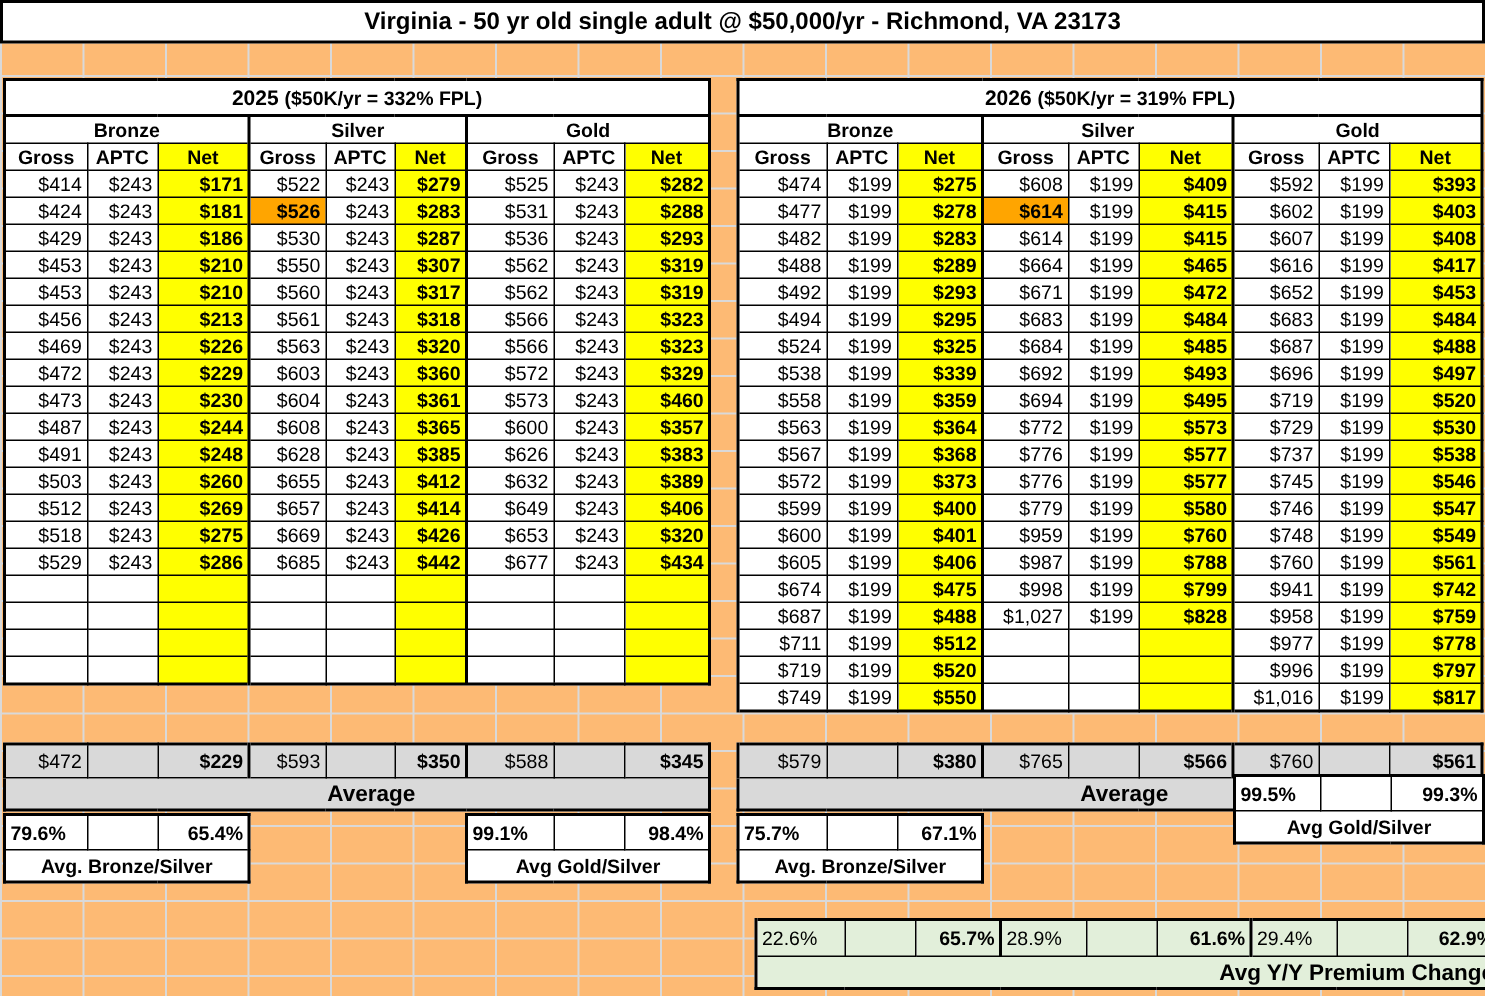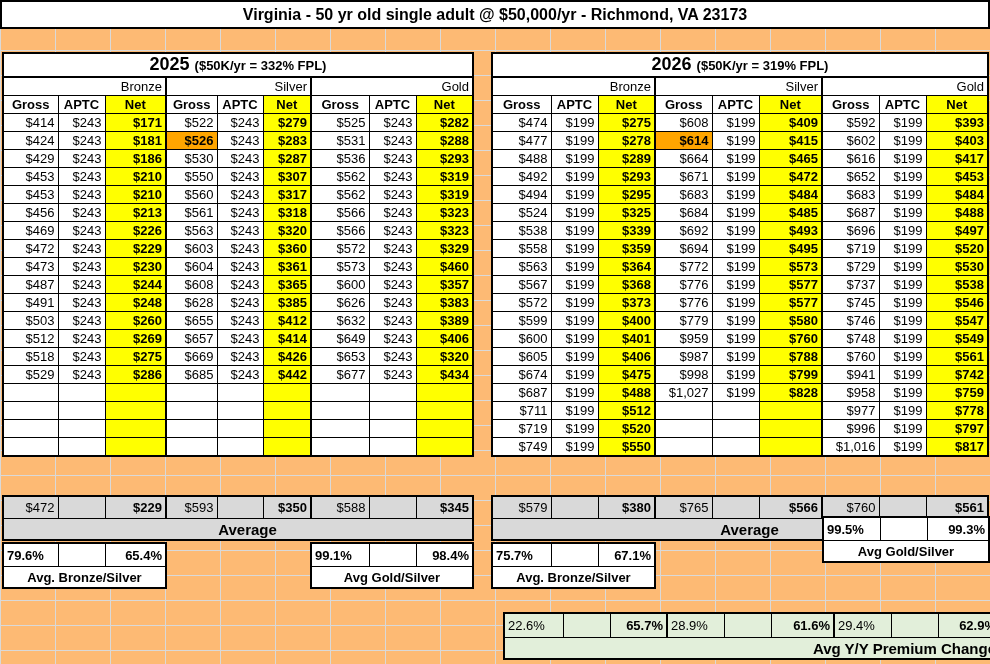--- a/index.html
+++ b/index.html
@@ -18,23 +18,23 @@
     position:absolute;left:0;top:0;width:990px;height:29px;box-sizing:border-box;
     border:2px solid #000;background:#fff;display:flex;align-items:center;justify-content:center;
     font-size:16px;font-weight:bold;
   }
   table{border-collapse:collapse;table-layout:fixed;background:#fff;position:absolute;}
   td{border:1px solid #000;font-size:13px;height:17px;line-height:15px;
      padding:0 3px;white-space:nowrap;overflow:hidden;text-align:right;}
   td.gstart{border-left-width:2px;}
   table.boxed{border:2px solid #000;}
   .yearhdr{height:22px;text-align:center;font-weight:bold;border-bottom-width:2px;}
-  .yearhdr .yr{font-size:18px;}
+  .yearhdr .yr{font-size:14px;}
   .yearhdr .fpl{font-size:13px;}
-  .grouphdr{text-align:right;font-weight:normal;}
+  .grouphdr{text-align:center;font-weight:bold;}
   .colhdr{text-align:center;font-weight:bold;margin-left:31px;}
   .net{background:var(--yellow,#FFFF00);font-weight:bold;}
   .hl{background:var(--orange,#FFA500);font-weight:bold;}
   .avgcell{background:var(--gray,#D9D9D9);height:21px;}
   .avgnet{font-weight:bold;}
   .mergedlbl{background:var(--gray,#D9D9D9);text-align:center;font-weight:bold;font-size:15px;height:20px;padding-left:22px;}
   .pctcell{font-weight:bold;height:22px;}
   .pl{text-align:left;}
   .smalllbl{text-align:center;font-weight:bold;font-size:13px;height:20px;background:#fff;}
   .yoycell{background:var(--green,#E2EFDA);height:23px;}
@@ -341,20 +341,31 @@
           <td>$199</td>
           <td class="net">$278</td>
           <td class="gstart hl">$614</td>
           <td>$199</td>
           <td class="net">$415</td>
           <td class="gstart">$602</td>
           <td>$199</td>
           <td class="net">$403</td>
         </tr>
         <tr>
+          <td class="gstart">$482</td>
+          <td>$199</td>
+          <td class="net">$283</td>
+          <td class="gstart">$614</td>
+          <td>$199</td>
+          <td class="net">$415</td>
+          <td class="gstart">$607</td>
+          <td>$199</td>
+          <td class="net">$408</td>
+        </tr>
+        <tr>
           <td class="gstart">$488</td>
           <td>$199</td>
           <td class="net">$289</td>
           <td class="gstart">$664</td>
           <td>$199</td>
           <td class="net">$465</td>
           <td class="gstart">$616</td>
           <td>$199</td>
           <td class="net">$417</td>
         </tr>

